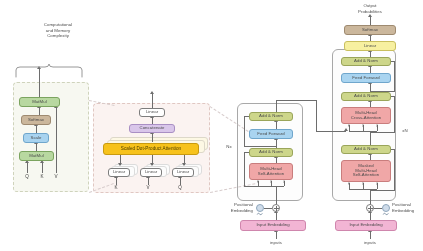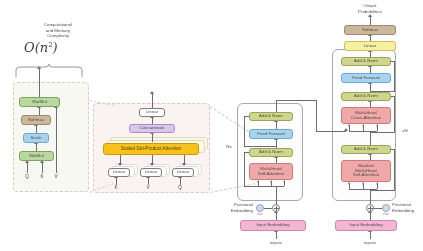--- a/index.html
+++ b/index.html
@@ -133,23 +133,20 @@
 </style>
 </head>
 <body>
 
 <div id="stage">
 
   <div class="lbl" style="left:22px;top:22px;width:72px;">Computational
 and Memory
 Complexity</div>
 
-  <div class="bigO" style="left:24px;top:40px;">
-    <span>O</span><span>(</span><span class="nvar">n</span><sup>2</sup><span>)</span>
-  </div>
 
   <div class="brace" style="left:14px;top:62px;">
     <svg width="72" height="16" viewBox="0 0 72 16">
       <path d="M2,15 L2,8 Q2,5 6,5 L31,5 Q35,5 35,2 Q35,5 39,5 L64,5 Q68,5 68,8 L68,15" fill="none" stroke="#8d8d8d" stroke-width="0.9" stroke-linecap="round"></path>
     </svg>
   </div>
 
   <div class="panel panel-left" style="left:13px;top:82px;width:76px;height:110px;"></div>
 
   <div class="vline" style="left:39px;top:68px;height:29px;"></div>

